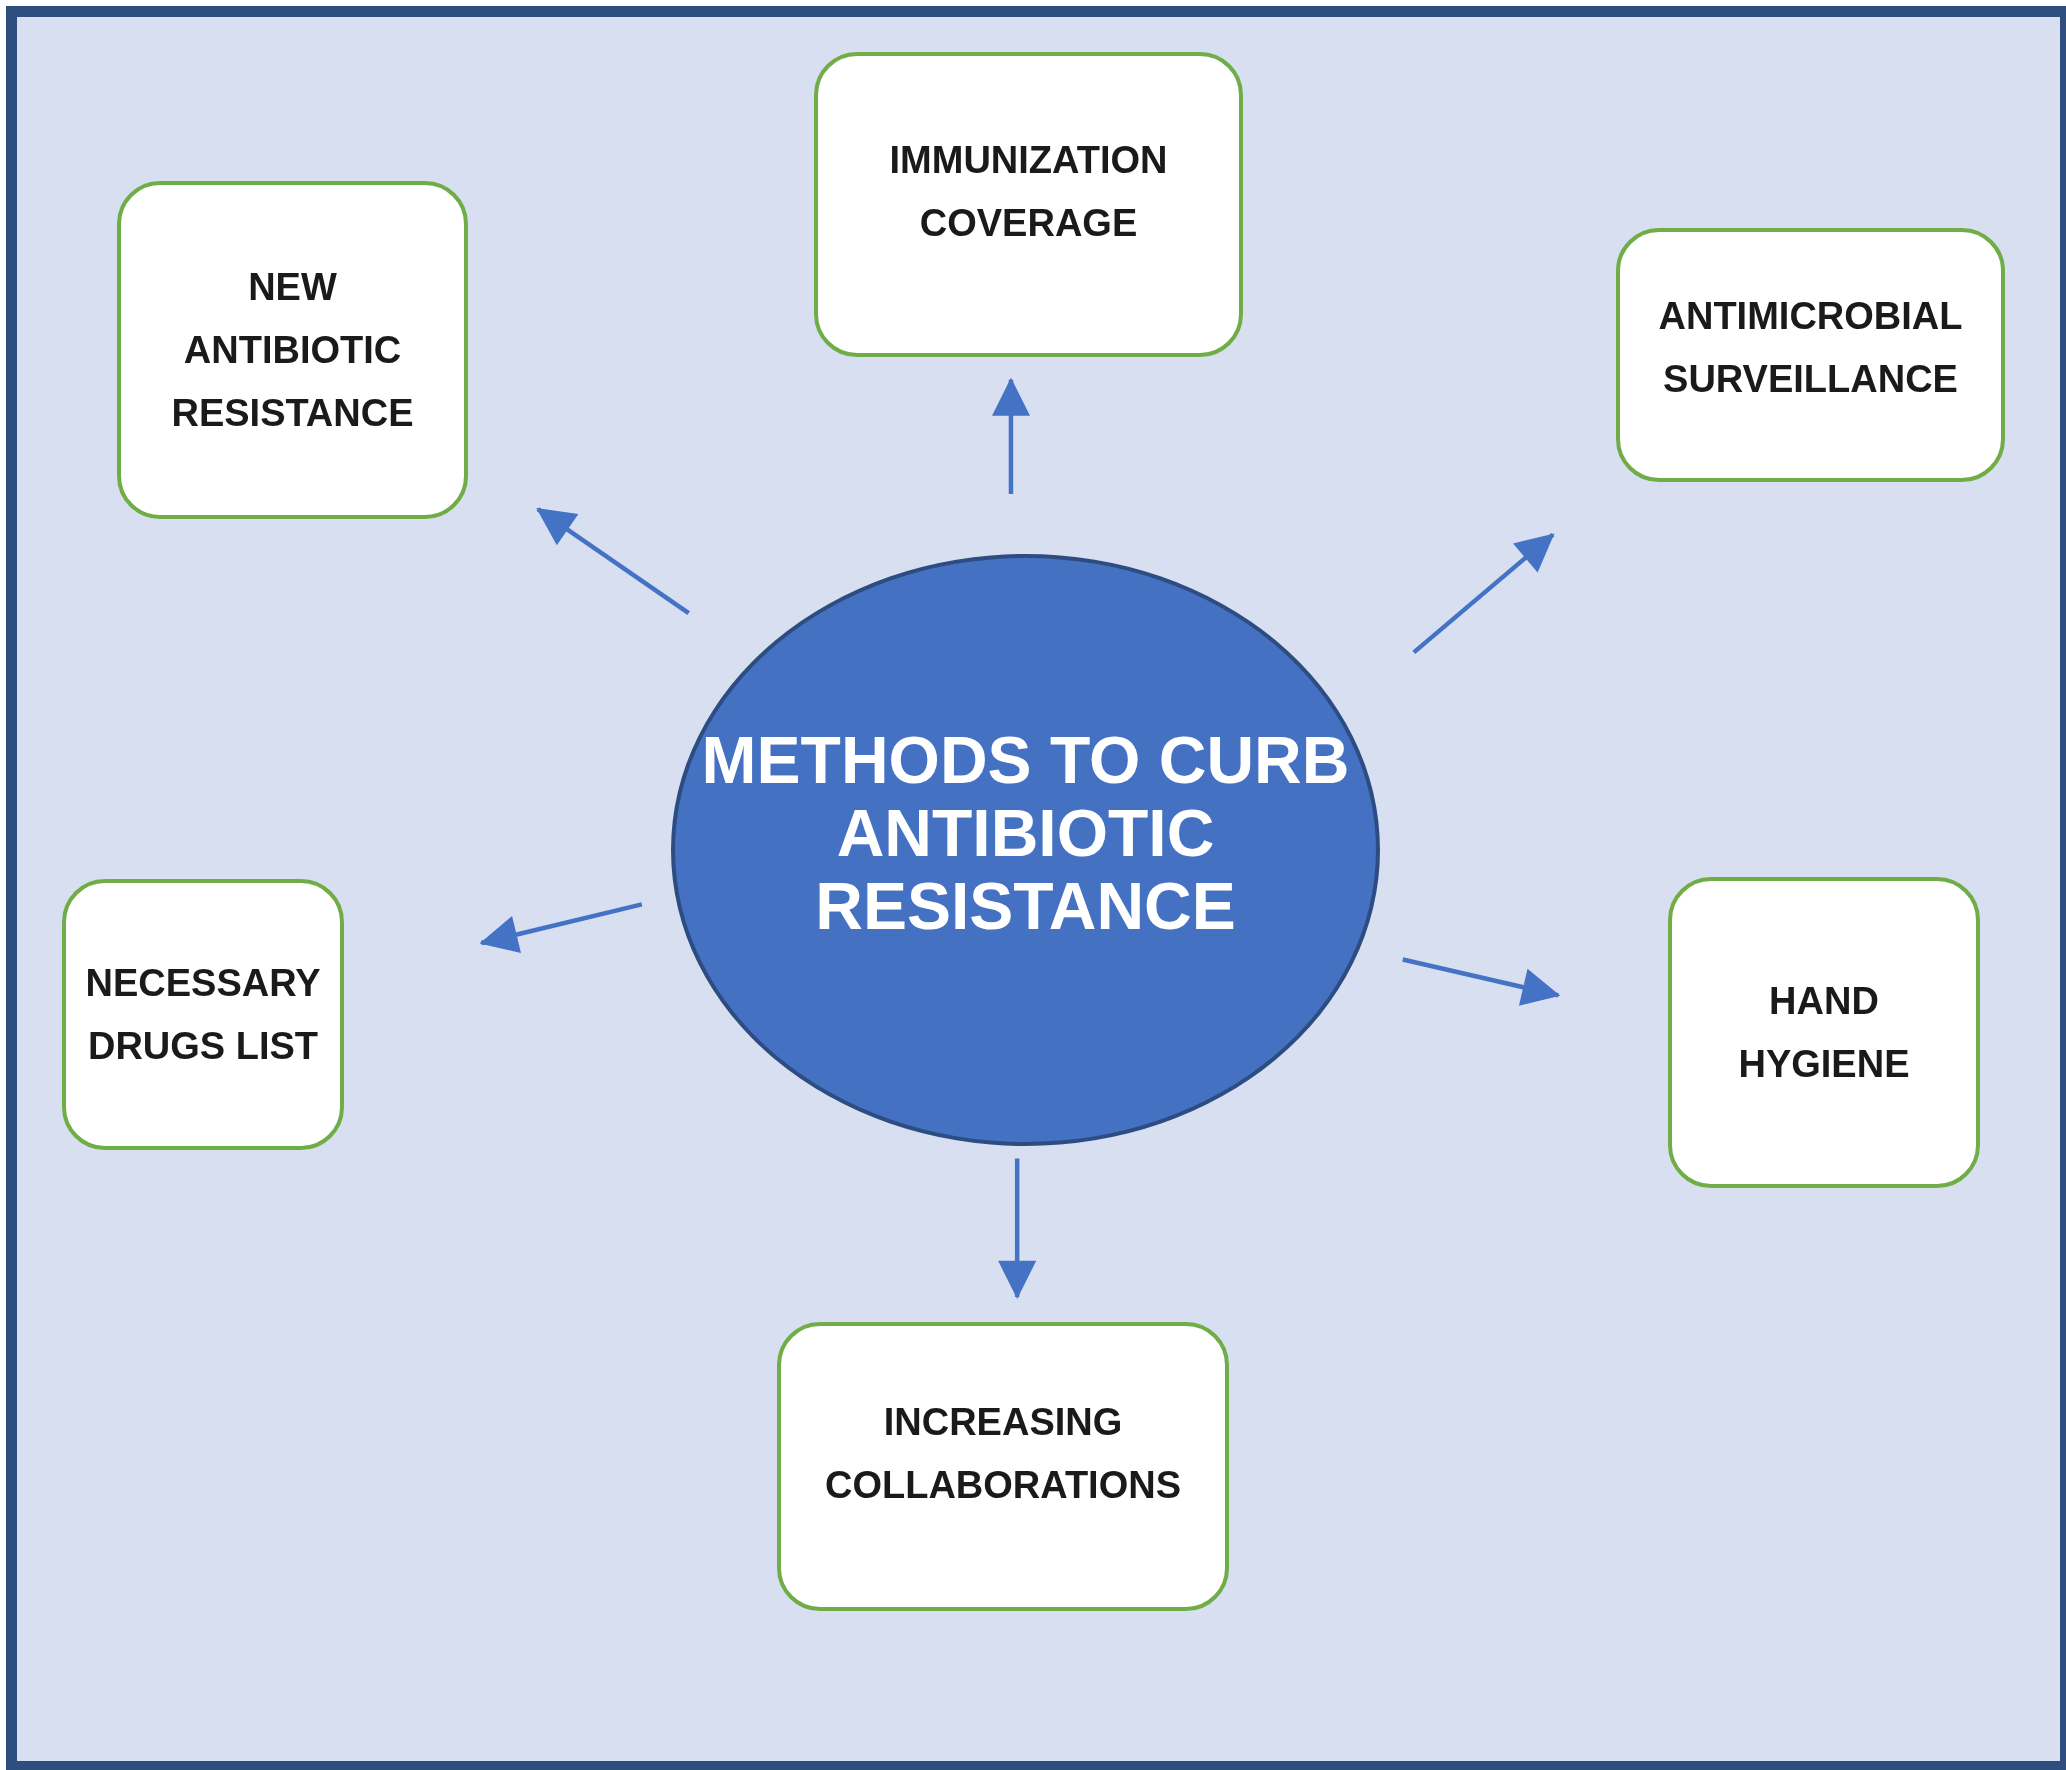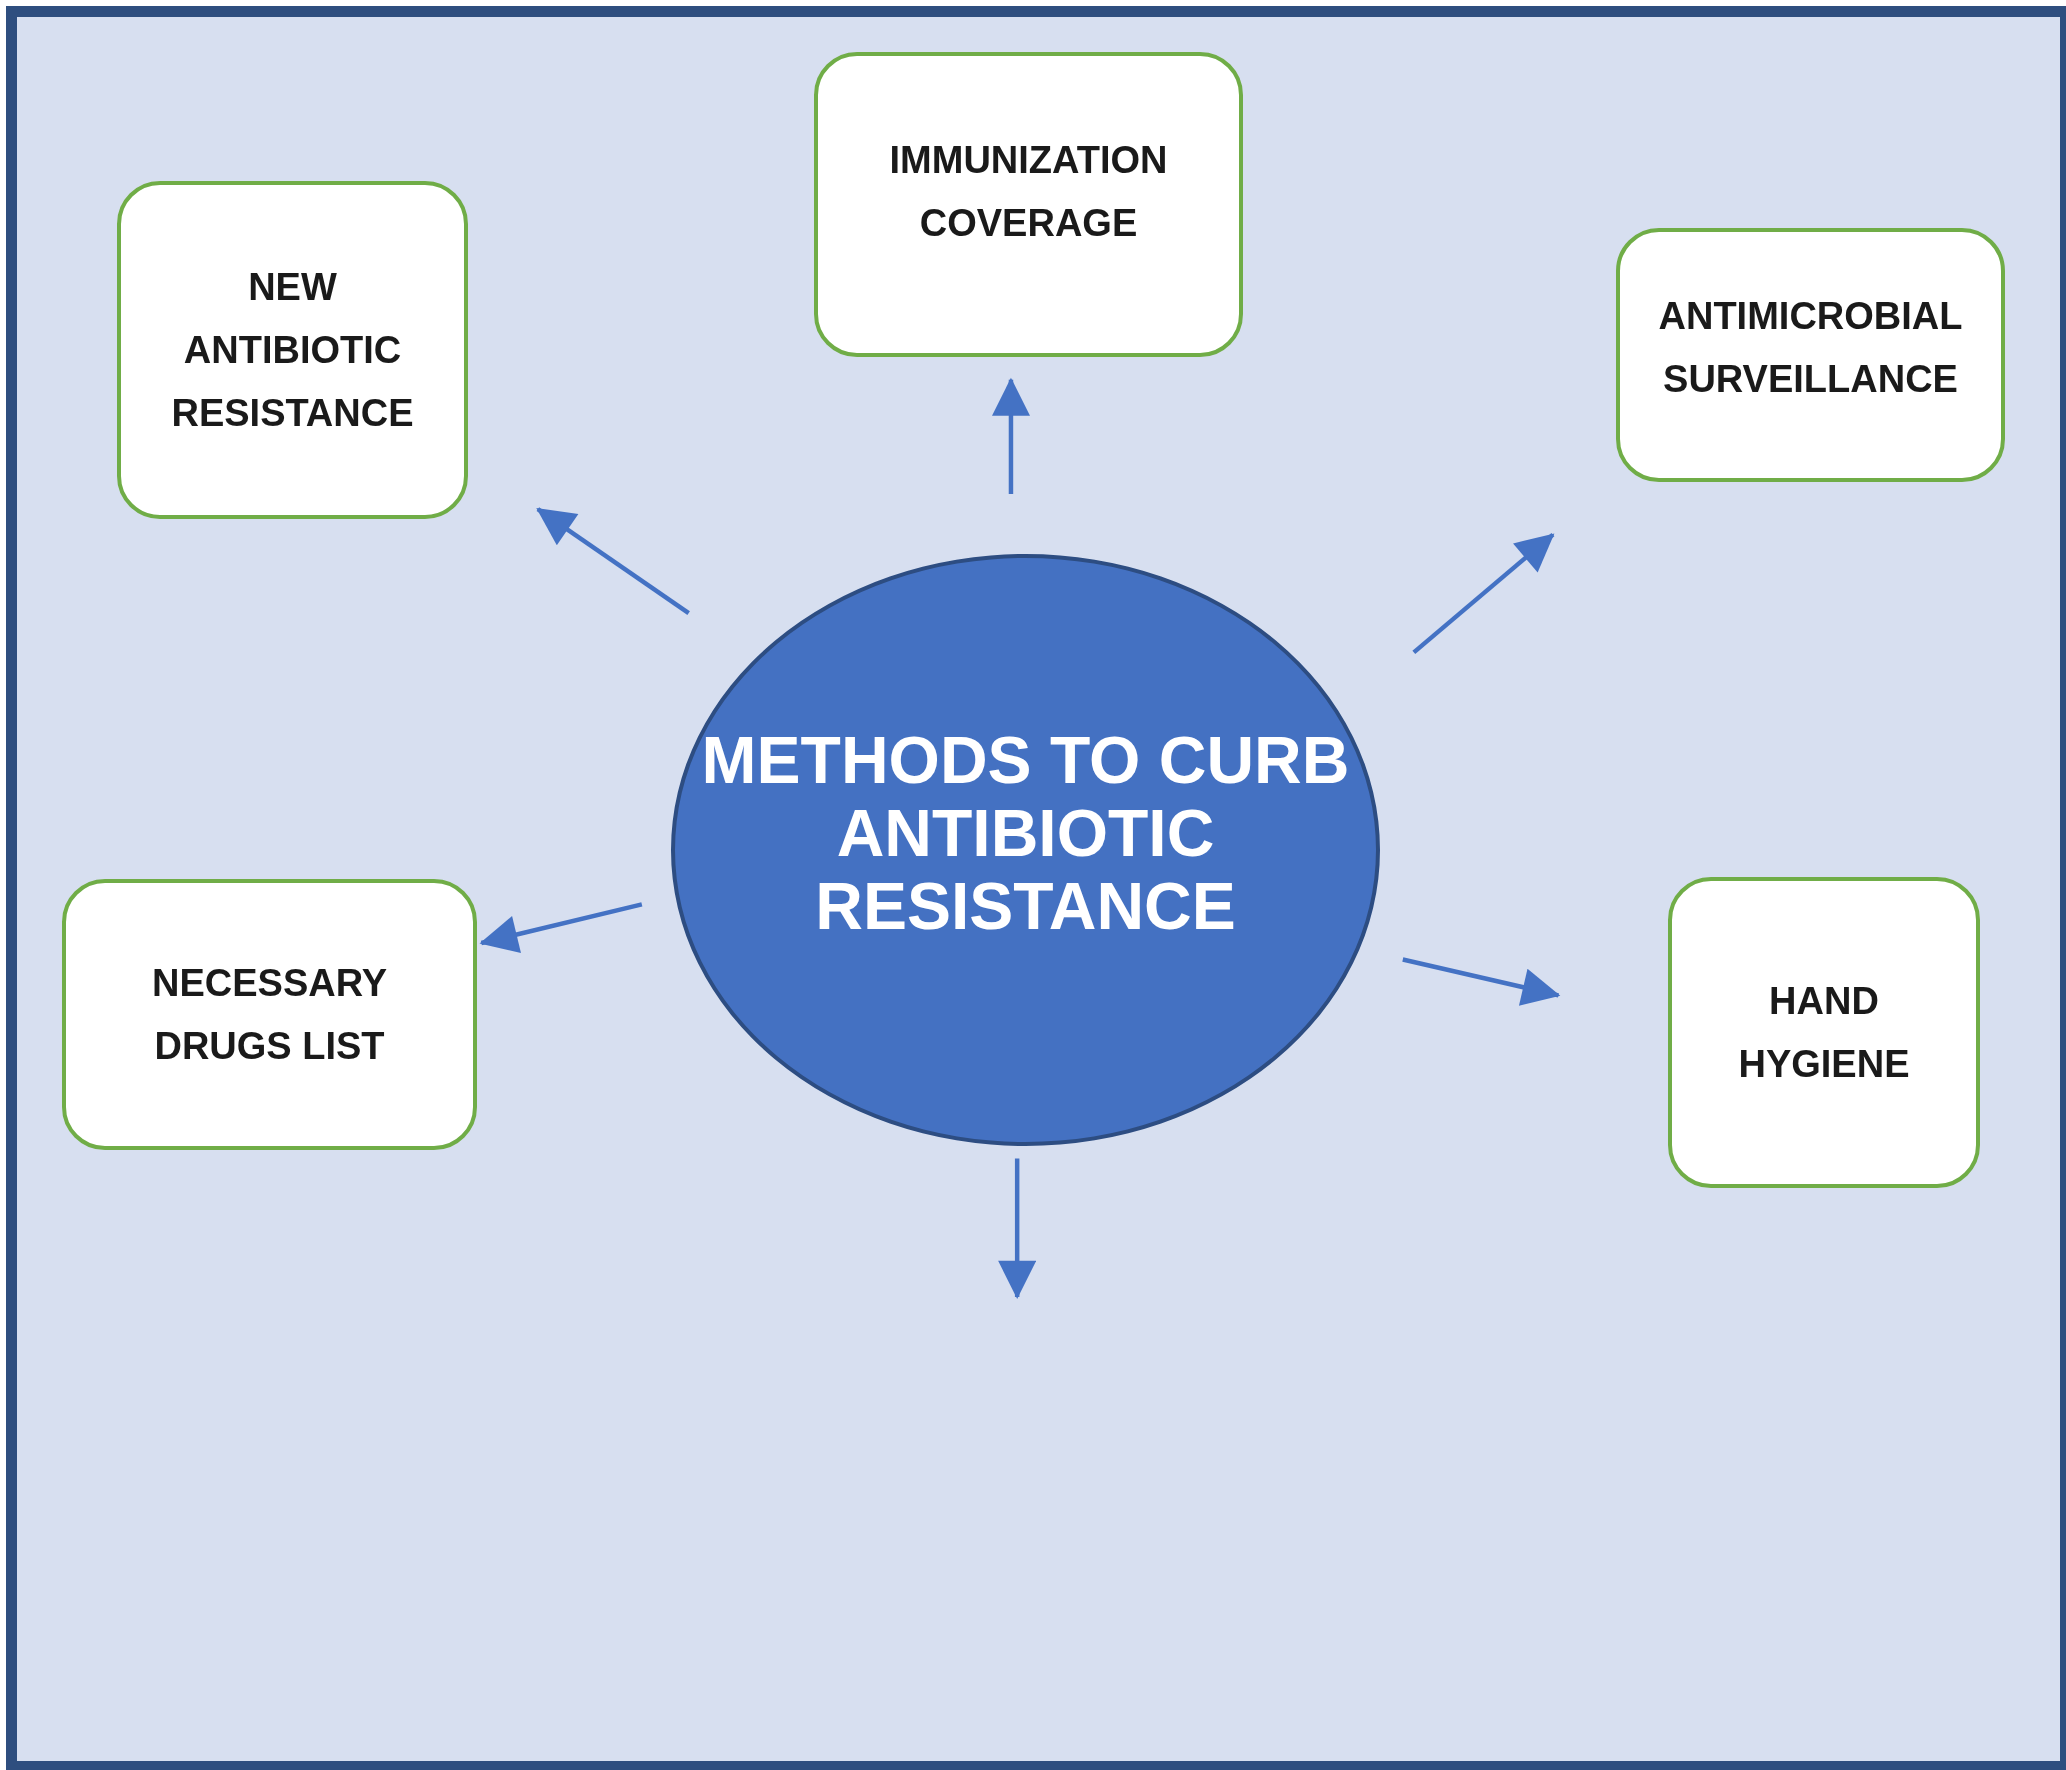--- a/index.html
+++ b/index.html
@@ -99,25 +99,29 @@
     <div class="line">NEW</div>
     <div class="line">ANTIBIOTIC</div>
     <div class="line">RESISTANCE</div>
   </div>
 
   <div class="node nudge-up-sm" style="left:1616px; top:204px; width:389px; height:254px;">
     <div class="line">ANTIMICROBIAL</div>
     <div class="line">SURVEILLANCE</div>
   </div>
 
-  <div class="node" style="left:62px; top:879px; width:415px; height:271px;">
+  <div class="node" style="left:62px; top:879px; width:282px; height:271px;">
     <div class="line">NECESSARY</div>
     <div class="line">DRUGS LIST</div>
   </div>
 
   <div class="node" style="left:1668px; top:877px; width:312px; height:311px;">
     <div class="line">HAND</div>
     <div class="line">HYGIENE</div>
   </div>
 
+  <div class="node nudge-up" style="left:777px; top:1322px; width:452px; height:289px;">
+    <div class="line">INCREASING</div>
+    <div class="line">COLLABORATIONS</div>
+  </div>
 
 </div>
 
 
 </body></html>

